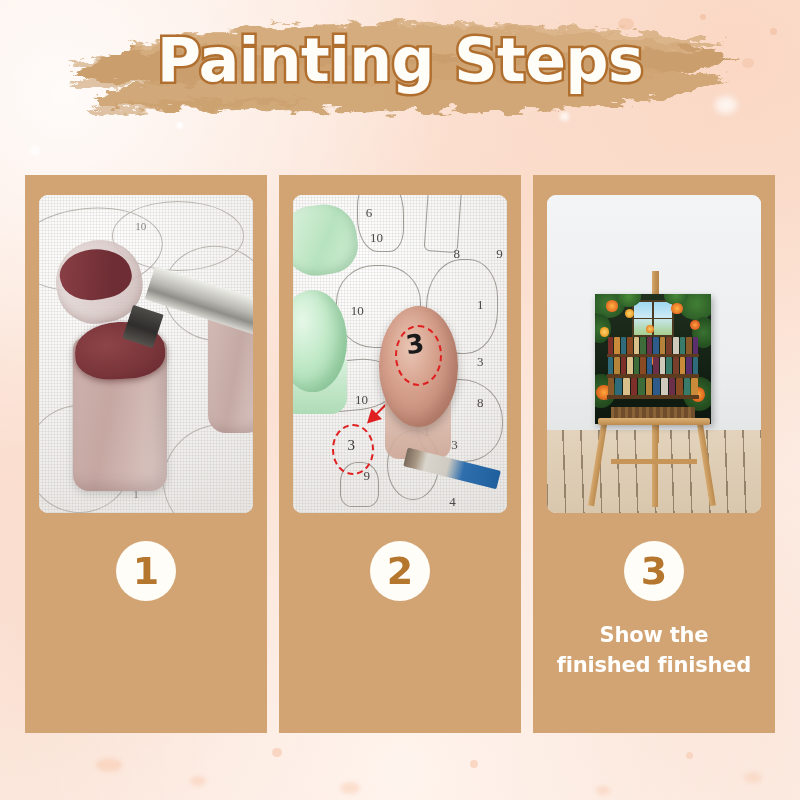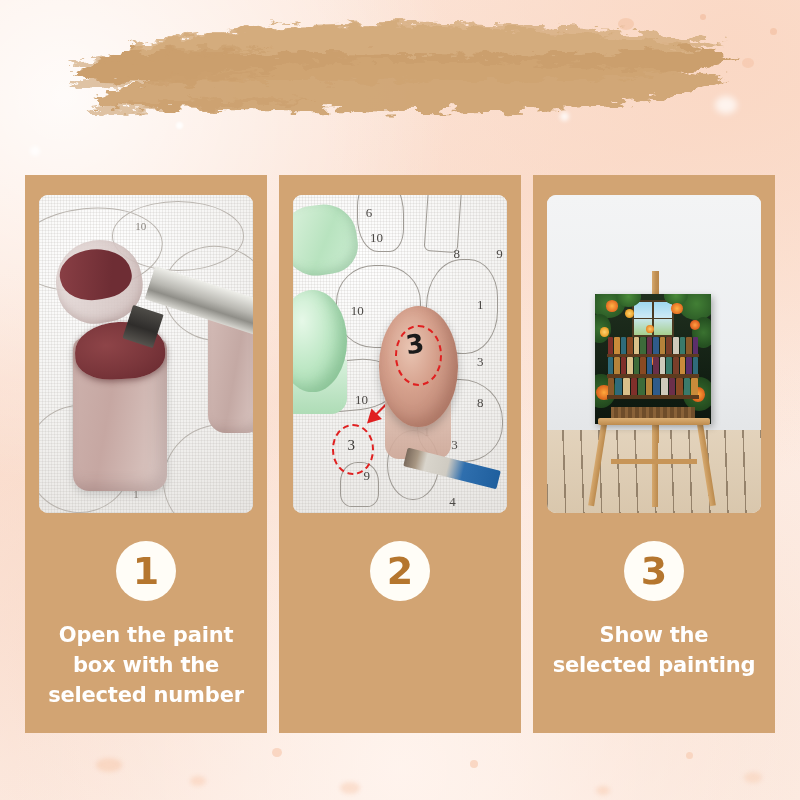--- a/index.html
+++ b/index.html
@@ -338,20 +338,21 @@
                  C600,44 470,46 350,44 C230,42 130,44 74,40 Z" fill="#d6ae80" opacity=".85"></path>
       </g>
       <g filter="url(#rough)" opacity=".6">
         <path d="M10,52 C70,40 140,36 210,38 C160,46 80,50 14,56 Z" fill="#cb9f6d"></path>
         <path d="M8,74 C80,64 150,62 220,64 C150,72 70,78 12,80 Z" fill="#cb9f6d"></path>
         <path d="M30,98 C110,88 190,86 258,88 C190,96 100,102 34,104 Z" fill="#cb9f6d"></path>
       </g>
     </svg>
   </div>
 
+  <h1 class="page-title">Painting Steps</h1>
 
   <div class="cards">
 
     <div class="card">
       <div class="photo p1">
         <div class="canvas-bg"></div>
         <div class="line" style="left:-12%;top:4%;width:70%;height:26%;transform:rotate(-6deg);"></div>
         <div class="line" style="left:34%;top:2%;width:62%;height:22%;"></div>
         <div class="line" style="left:58%;top:16%;width:50%;height:30%;transform:rotate(10deg);"></div>
         <div class="line" style="left:-6%;top:66%;width:50%;height:34%;transform:rotate(6deg);"></div>
@@ -360,21 +361,20 @@
         <div class="num" style="left:44%;top:92%;">1</div>
         <div class="pot-right"></div>
         <div class="pot-lid"></div>
         <div class="lid-paint"></div>
         <div class="pot-main"></div>
         <div class="pot-paint"></div>
         <div class="brush-handle"></div>
         <div class="brush-tip"></div>
       </div>
       <div class="badge">1</div>
-      <div class="caption">Open the paint box with the selected number</div>
     </div>
 
     <div class="card">
       <div class="photo p2">
         <div class="canvas-bg"></div>
 
         <div class="seg" style="left:30%;top:-6%;width:22%;height:24%;border-radius:40% 50% 30% 45%;"></div>
         <div class="seg" style="left:62%;top:-4%;width:16%;height:22%;border-radius:6px;transform:rotate(4deg);"></div>
         <div class="seg" style="left:20%;top:22%;width:40%;height:26%;border-radius:45%;"></div>
         <div class="seg" style="left:62%;top:20%;width:34%;height:30%;border-radius:50% 40% 45% 50%;"></div>
@@ -502,17 +502,17 @@
               <i style="background:#c98b3a"></i>
           </div>
           <div class="aw-shelf" style="top:78%;"></div>
 
           <div class="aw-floor"></div>
         </div>
 
         <div class="easel-tray"></div>
       </div>
       <div class="badge">3</div>
-      <div class="caption">Show the selected painting</div>
+      <div class="caption">Show the finished finished</div>
     </div>
 
   </div>
 </div>
 
 </body></html>

